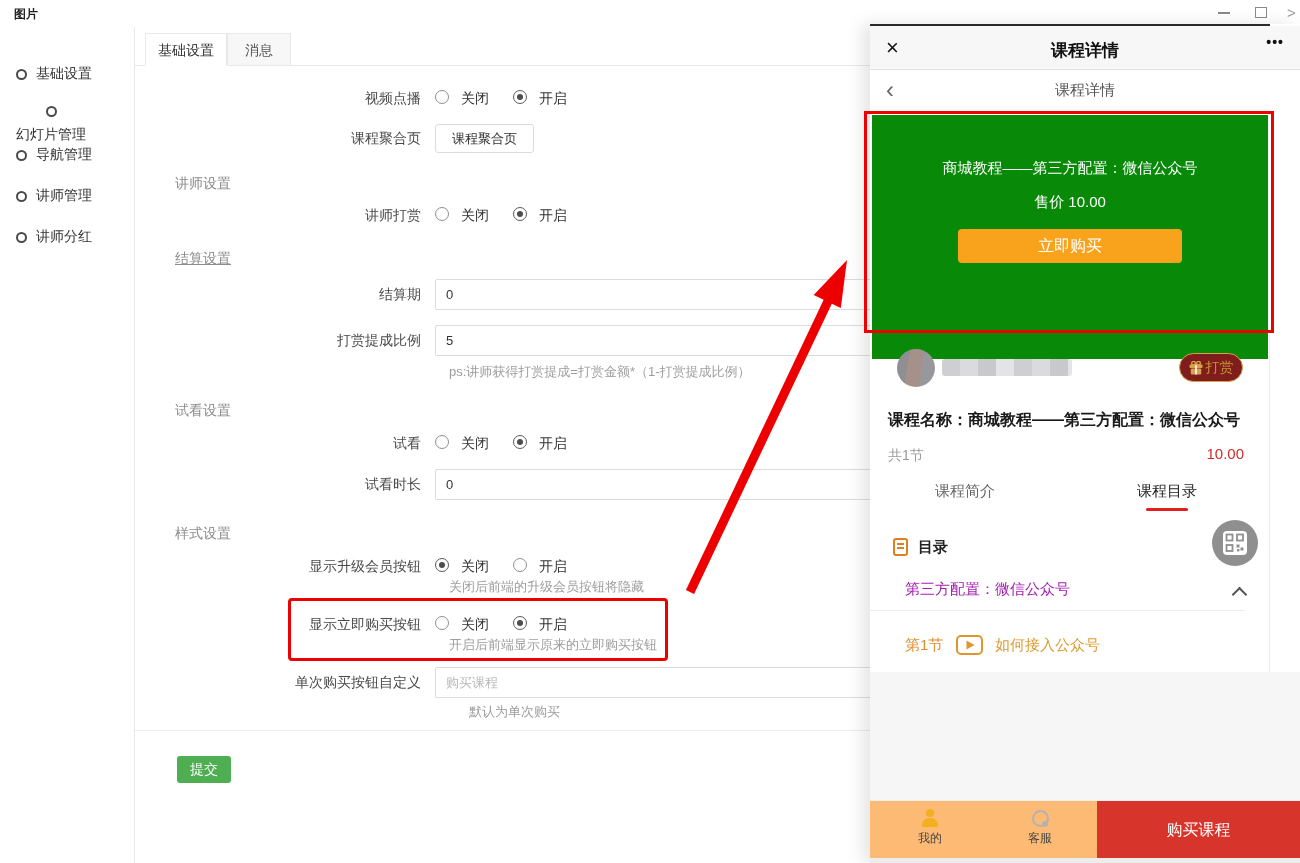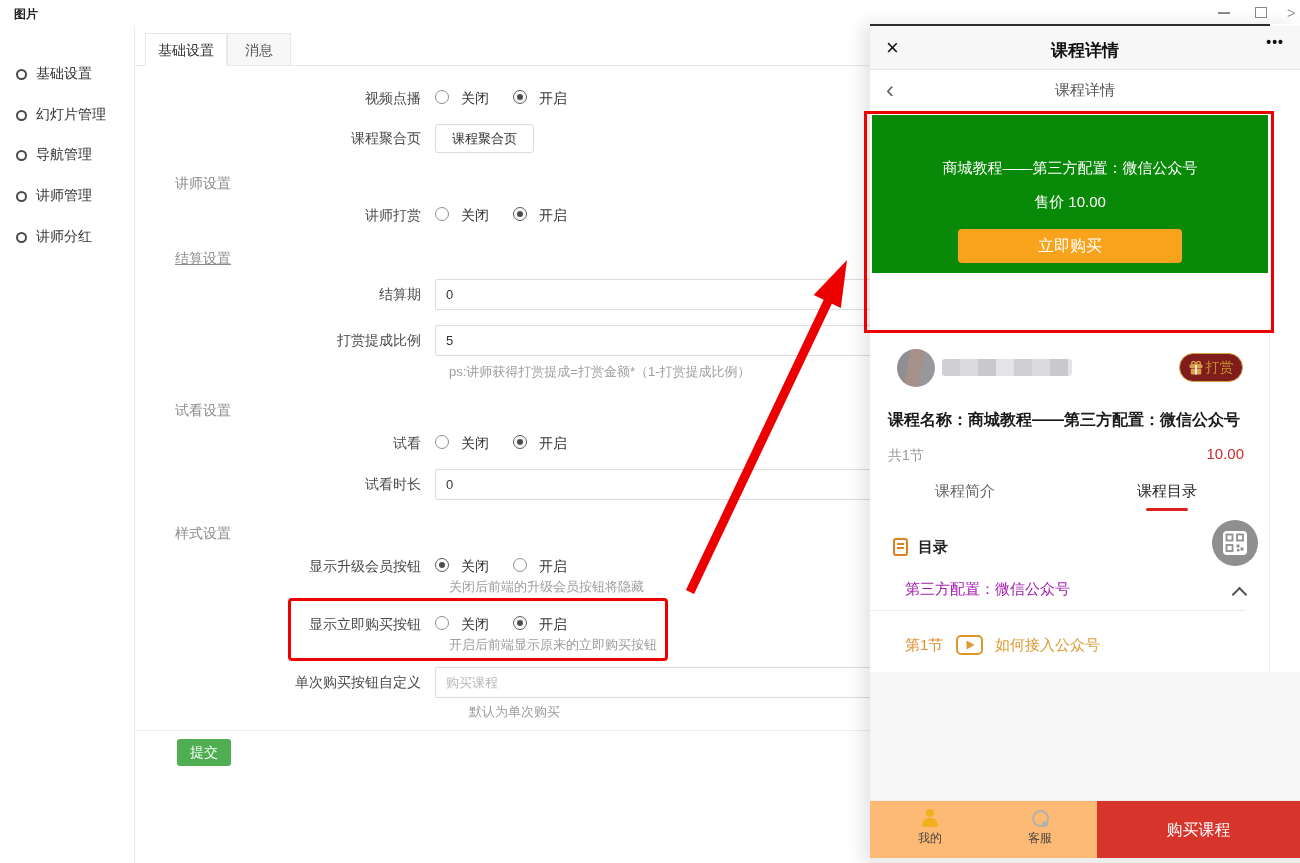--- a/index.html
+++ b/index.html
@@ -36,41 +36,41 @@
   .radio { width:14px; height:14px; border:1px solid #8f8f8f; border-radius:50%; background:#fff; position:relative; flex:none; }
   .radio.sel { border-color:#5a5a5a; }
   .radio.sel::after { content:""; position:absolute; left:3px; top:3px; width:6px; height:6px; border-radius:50%; background:#4d4d4d; }
   .rlabel { font-size:14px; color:#333; }
   .tinput { width:700px; height:31px; border:1px solid #dcdcdc; border-radius:2px; padding:0 10px; font-size:13px;
     color:#333; font-family:inherit; background:#fff; outline:none; }
   .tinput::placeholder { color:#b9b9b9; }
   .fbtn { height:29px; padding:0 16px; background:#fff; border:1px solid #dcdcdc; border-radius:3px;
     font-size:13px; color:#333; cursor:pointer; font-family:inherit; }
   #divider-bottom { left:135px; top:730px; width:737px; height:1px; background:#ececec; }
-  #submit-btn { left:177px; top:739px; height:27px; padding:0 13px; background:#4eae51; color:#fff;
+  #submit-btn { left:177px; top:756px; height:27px; padding:0 13px; background:#4eae51; color:#fff;
     border:none; border-radius:3px; font-size:14px; cursor:pointer; font-family:inherit; }
 
   
   #hl-box-form { left:288px; top:598px; width:380px; height:63px; border:3px solid #ec0000; border-radius:4px; z-index:30; pointer-events:none; }
   #hl-box-hero { left:864px; top:111px; width:410px; height:222px; border:3px solid #ec0000; z-index:60; pointer-events:none; }
   #arrow-svg { left:0; top:0; width:1300px; height:863px; z-index:40; pointer-events:none; }
 
   
   #phone { left:870px; top:24px; width:430px; height:839px; background:#fff; z-index:10;
     box-shadow:-8px 0 16px rgba(0,0,0,0.10); }
   #phone-topline { left:0; top:0; width:400px; height:2px; background:#2b2b2b; }
   #wx-bar { left:0; top:2px; width:430px; height:44px; background:#f7f7f7; border-bottom:1px solid #e2e2e2; }
   #wx-close { left:16px; top:10px; font-size:22px; color:#111; line-height:24px; cursor:pointer; }
   #wx-title { left:0; top:13px; width:430px; text-align:center; font-size:17px; font-weight:bold; color:#111; }
   #wx-more { right:16px; top:8px; font-size:14px; font-weight:bold; letter-spacing:1px; color:#111; cursor:pointer; }
   #app-bar { left:0; top:46px; width:430px; height:38px; background:#fff; }
   #app-back { left:16px; top:6px; font-size:24px; color:#666; cursor:pointer; }
   #app-title { left:0; top:11px; width:430px; text-align:center; font-size:15px; color:#555; }
 
-  #hero { left:2px; top:91px; width:396px; height:158px; background:#088a08; }
+  #hero { left:2px; top:91px; width:396px; height:244px; background:#088a08; }
   #hero-title { left:0; top:44px; width:100%; text-align:center; color:#fff; font-size:15px; }
   #hero-price { left:0; top:78px; width:100%; text-align:center; color:#fff; font-size:15px; }
   #hero-buy { left:86px; top:114px; width:224px; height:34px; background:#f9a31c; border:none; border-radius:4px;
     color:#fff; font-size:16px; cursor:pointer; font-family:inherit; }
 
   #avatar { left:27px; top:325px; width:38px; height:38px; border-radius:50%;
     background:linear-gradient(100deg,#8f8f93 0 30%,#a5908a 30% 62%,#98989c 62%); }
   #name-blur { left:72px; top:335px; width:130px; height:17px; border-radius:3px;
     background:repeating-linear-gradient(90deg,#cfcfd1 0 18px,#dbdbdd 18px 36px,#c9c9cb 36px 54px,#e4e4e6 54px 72px); }
   #reward-pill { left:309px; top:329px; width:64px; height:29px; border:1px solid #d8a24a; border-radius:15px;
@@ -127,21 +127,21 @@
   <div class="abs" id="btn-min"></div>
   <div class="abs" id="btn-max"></div>
   <div class="abs" id="btn-next">&gt;</div>
 </div>
 
 <div class="abs" id="sidebar">
   <div class="side-item" style="top:38px;">
     <span class="side-circle"></span>
     <span class="side-label">基础设置</span>
   </div>
-  <div class="side-item" style="top:79px;">
+  <div class="side-item" style="top:79px;flex-direction:column;">
     <span class="side-circle"></span>
     <span class="side-label">幻灯片管理</span>
   </div>
   <div class="side-item" style="top:119px;">
     <span class="side-circle"></span>
     <span class="side-label">导航管理</span>
   </div>
   <div class="side-item" style="top:160px;">
     <span class="side-circle"></span>
     <span class="side-label">讲师管理</span>

